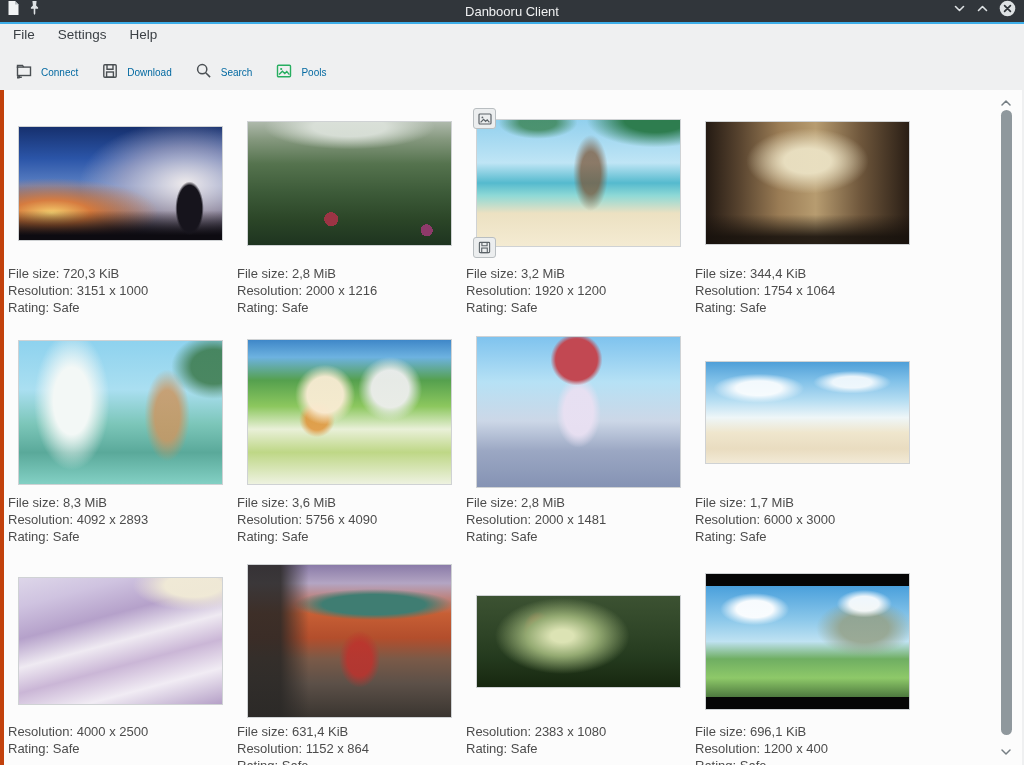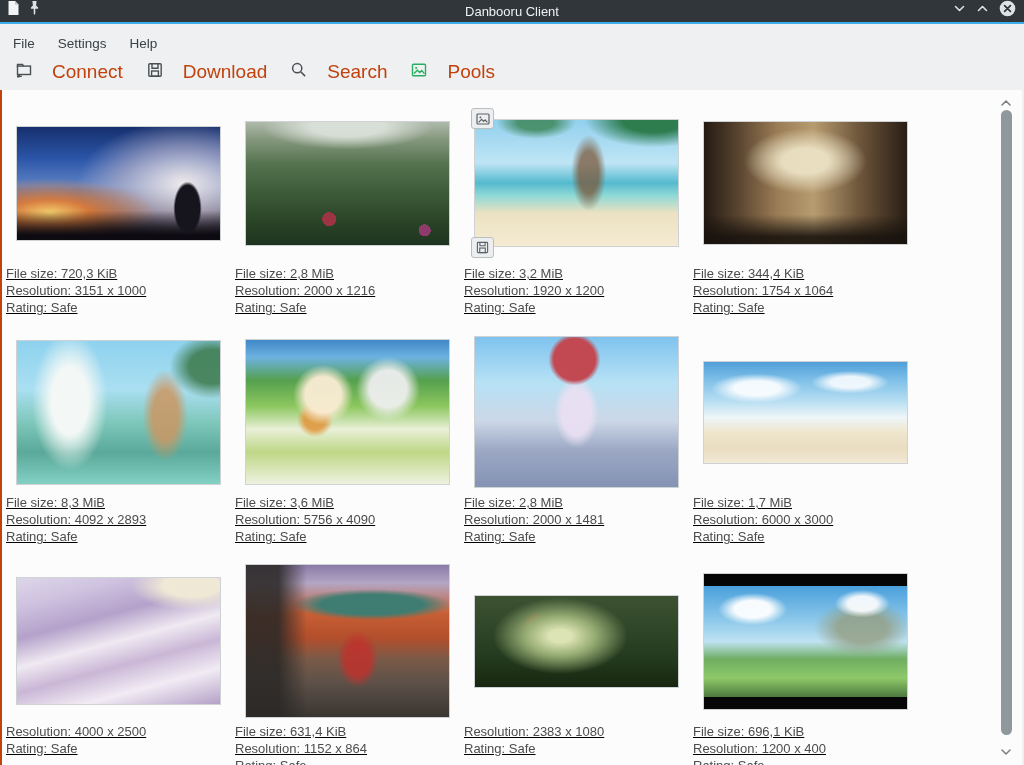--- a/index.html
+++ b/index.html
@@ -11,32 +11,32 @@
   
   .titlebar { height:24px; background:#31363b; border-bottom:2px solid #3daee9;
     display:flex; align-items:flex-start; position:relative; flex:0 0 auto; }
   .tb-left { display:flex; align-items:center; gap:9px; padding-left:7px; z-index:2; }
   .tb-title { position:absolute; left:0; right:0; text-align:center; color:#eff0f1;
     font-size:13px; line-height:24px; }
   .tb-right { margin-left:auto; display:flex; align-items:center; gap:10px; padding-right:8px; z-index:2; }
   .tbtn { display:inline-flex; align-items:center; justify-content:center; cursor:default; }
 
   
-  .menubar { height:30px; background:#eff0f1; display:flex; align-items:flex-end;
+  .menubar { height:30px; background:#eff0f1; display:flex; align-items:flex-start;
     padding-left:12px; gap:21px; flex:0 0 auto; }
   .menubar span { font-size:13.5px; color:#3b4045; padding:3px 1px; }
 
   
   .toolbar { height:36px; background:#eff0f1; display:flex; align-items:center;
     padding-left:15px; gap:23px; flex:0 0 auto; position:relative; }
-  .tool-btn { display:flex; align-items:center; gap:19px; color:#c2410c; font-size:19px; }
+  .tool-btn { display:flex; align-items:center; gap:8px; color:#0369a1; font-size:10px; }
 
   
   .content { position:relative; flex:1 1 auto; background:#fcfcfc; overflow:hidden;
-    border-left:2px solid #c2410c; border-right:2px solid #eff0f1;text-decoration:underline; }
+    border-left:4px solid #c2410c; border-right:2px solid #eff0f1; }
   .grid { display:grid; grid-template-columns:repeat(4, 229px); padding:13px 0 0 2px; }
   .cell { width:229px; height:229px; }
   .thumb-box { height:160px; display:flex; align-items:center; justify-content:center; position:relative; }
   .thumb { width:205px; border:1px solid #cfd2d4; position:relative; }
   .meta { padding-left:2px; padding-top:2px; font-size:13px; line-height:17.2px; color:#4c4c4c; }
 
   .overlay-btn { position:absolute; width:23px; height:21px; background:#eceeef;
     border:1px solid #b9bec1; border-radius:3px; display:flex; align-items:center; justify-content:center; }
   .overlay-btn.top { top:5px; left:9px; }
   .overlay-btn.bottom { bottom:5px; left:9px; }

